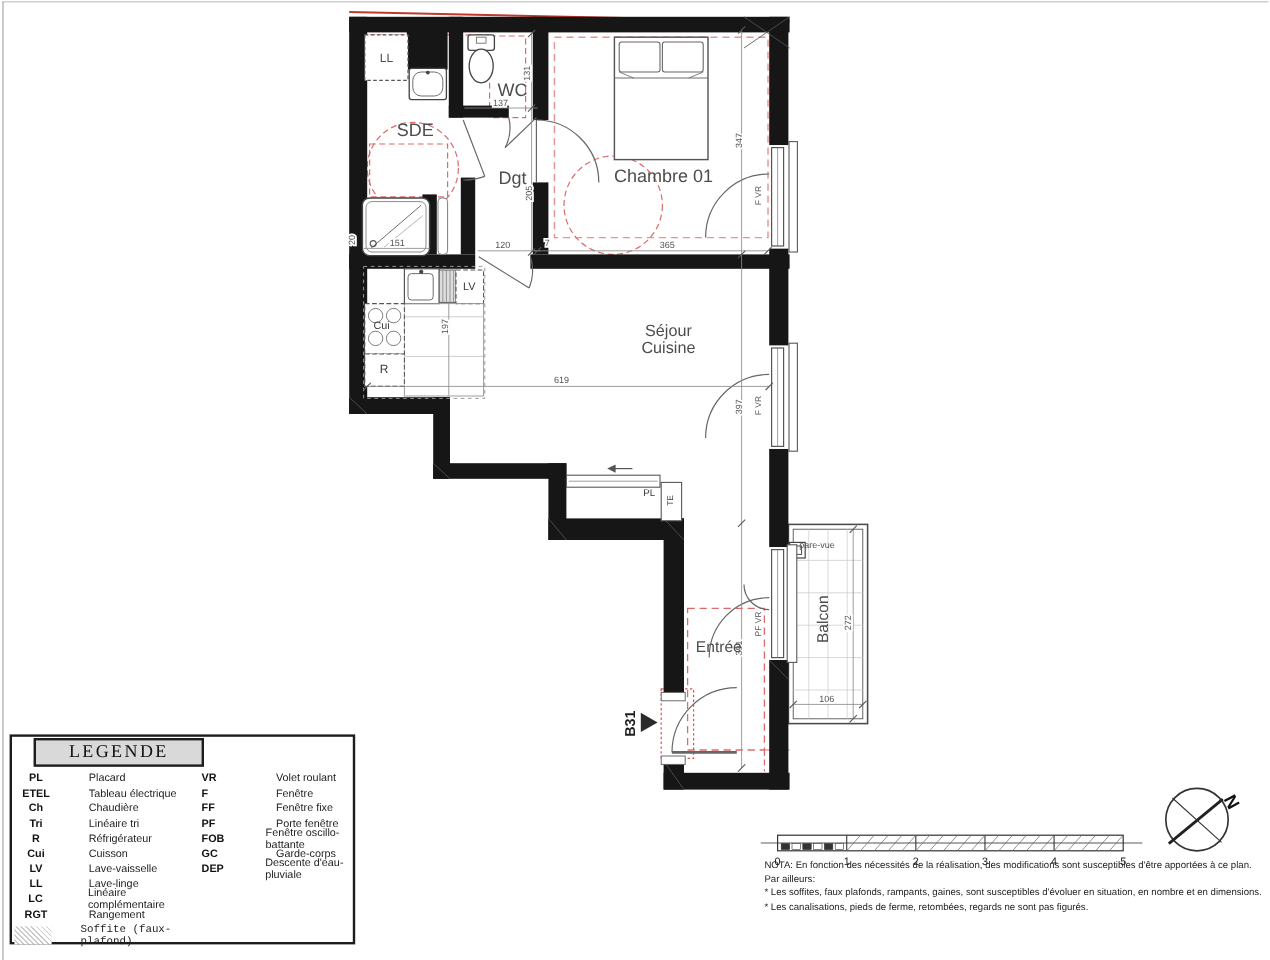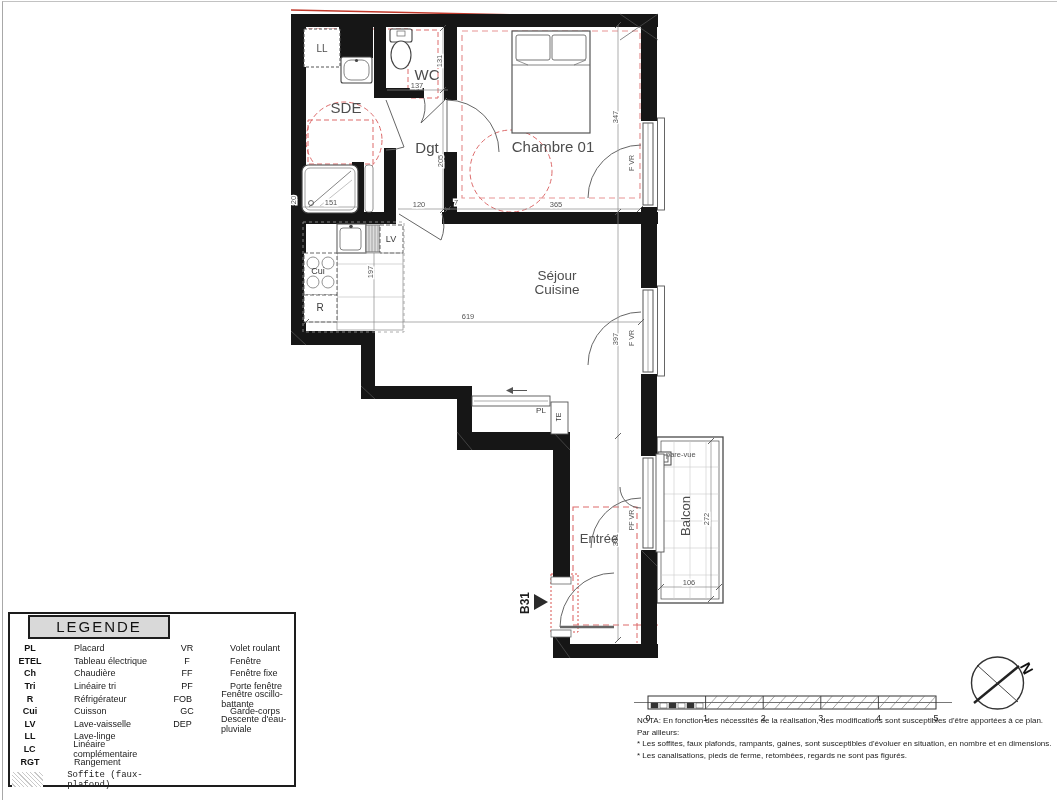--- a/index.html
+++ b/index.html
@@ -9,27 +9,27 @@
         border-left:1px solid #a8a8a8;border-top:1px solid #c2c2c2;pointer-events:none;}
   svg{position:absolute;left:0;top:0;}
   svg text{font-family:"Liberation Sans",sans-serif;}
   .room-lbl{fill:#4d4d4d;}
   .dim{fill:#555;font-size:7.5px;stroke:#fff;stroke-width:3px;paint-order:stroke;}
   
   #legend{position:absolute;left:8px;top:612px;width:284px;height:171px;
           border:2px solid #1d1d1d;background:#fff;}
   #legend-title{position:absolute;left:18px;top:1px;width:138px;height:20px;
           background:#d9d9d9;border:2px solid #1d1d1d;text-align:center;
-          font-size:15px;letter-spacing:2px;line-height:20px;color:#111;}
+          font-size:15px;letter-spacing:2px;line-height:20px;color:#111;font-family:Liberation Serif, serif;}
   .leg-col{position:absolute;top:28px;display:flex;flex-direction:column;}
   #leg-left{left:0px;width:160px;}
   #leg-right{left:158px;width:126px;}
   .lrow{display:flex;align-items:center;height:12.6px;font-size:9px;}
   .abbr{display:inline-block;width:40px;text-align:center;font-weight:bold;color:#111;}
-  .abbr2{display:inline-block;width:38px;text-align:center;font-weight:normal;color:#111;}
+  .abbr2{display:inline-block;width:38px;text-align:left;font-weight:bold;color:#111;}
   .ldesc{margin-left:4px;color:#222;padding-left:20px;}
   .soffite-row{display:flex;align-items:center;margin-top:4px;height:16px;font-size:9px;font-family:Liberation Mono, monospace;}
   .swatch{display:inline-block;width:36px;height:15px;margin-left:2px;
           background:repeating-linear-gradient(45deg,#fff 0 2px,#c9c9c9 2px 3px);}
   
   #nota{position:absolute;left:637px;top:715px;width:418px;font-size:8px;
         line-height:11.6px;color:#1d1d1d;}
   #nota div{white-space:nowrap;}
 </style>
 </head>

